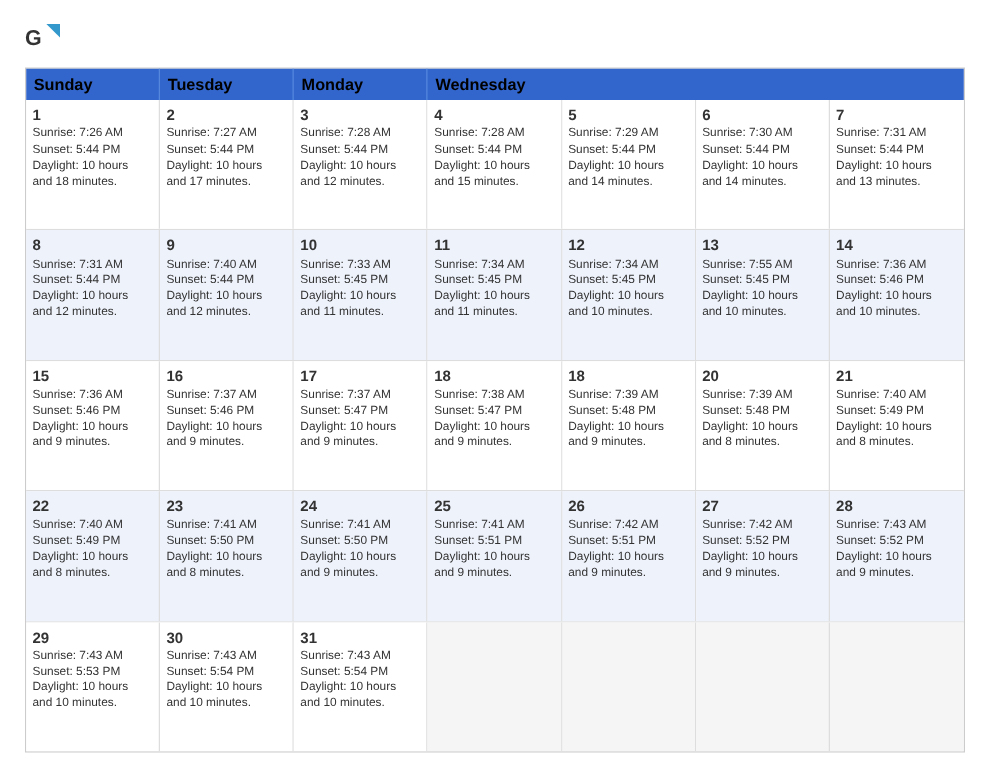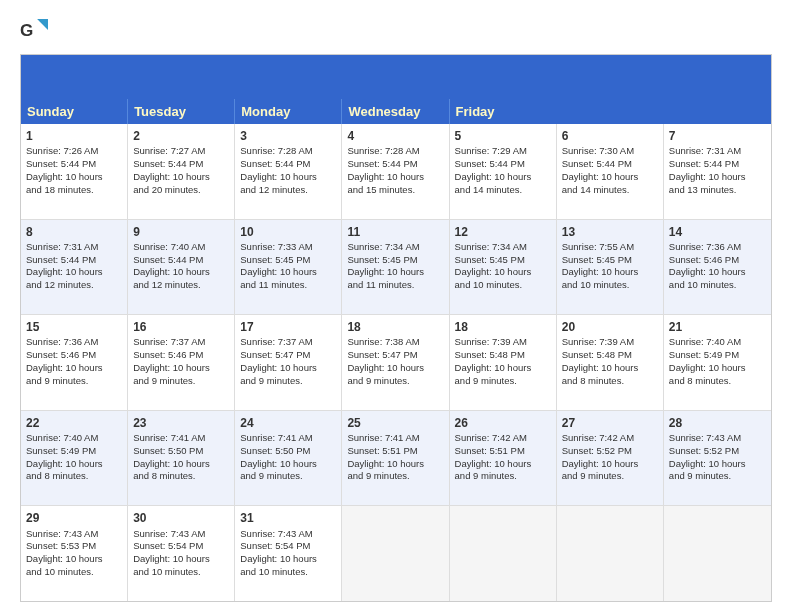--- a/index.html
+++ b/index.html
@@ -60,26 +60,25 @@
       display: flex;
       flex-direction: column;
       border: 1px solid #ccc;
     }
     .cal-header-row {
       display: grid;
       grid-template-columns: repeat(7, 1fr);
       background: #3366cc;
     }
     .cal-header-cell {
-      color: #fef9c3;
+      color: #000000;
       font-size: 13px;
       font-weight: bold;
       padding: 5px 6px;
       border-right: 1px solid #5588dd;
-      margin-top: 44px;
     }
     .cal-header-cell:last-child { border-right: none; }
     .cal-body {
       flex: 1;
       display: flex;
       flex-direction: column;
     }
     .cal-row {
       display: grid;
       grid-template-columns: repeat(7, 1fr);
@@ -129,37 +128,36 @@
       <div class="location"></div>
     </div>
   </div>
 
   <div class="calendar">
     <div class="cal-header-row">
     <div class="cal-header-cell">Sunday</div>
         <div class="cal-header-cell">Tuesday</div>
         <div class="cal-header-cell">Monday</div>
         <div class="cal-header-cell">Wednesday</div>
-        <div class="cal-header-cell">Friday</div>
       </div>
     <div class="cal-body">
     <div class="cal-row">
           <div class="cal-cell">
             <span class="day-num">1</span>
             <div>Sunrise: 7:26 AM</div>
             <div>Sunset: 5:44 PM</div>
             <div>Daylight: 10 hours</div>
             <div>and 18 minutes.</div>
           </div>
           <div class="cal-cell">
             <span class="day-num">2</span>
             <div>Sunrise: 7:27 AM</div>
             <div>Sunset: 5:44 PM</div>
             <div>Daylight: 10 hours</div>
-            <div>and 20 minutes.</div>
+            <div>and 17 minutes.</div>
           </div>
           <div class="cal-cell">
             <span class="day-num">3</span>
             <div>Sunrise: 7:28 AM</div>
             <div>Sunset: 5:44 PM</div>
             <div>Daylight: 10 hours</div>
             <div>and 12 minutes.</div>
           </div>
           <div class="cal-cell">
             <span class="day-num">4</span>

